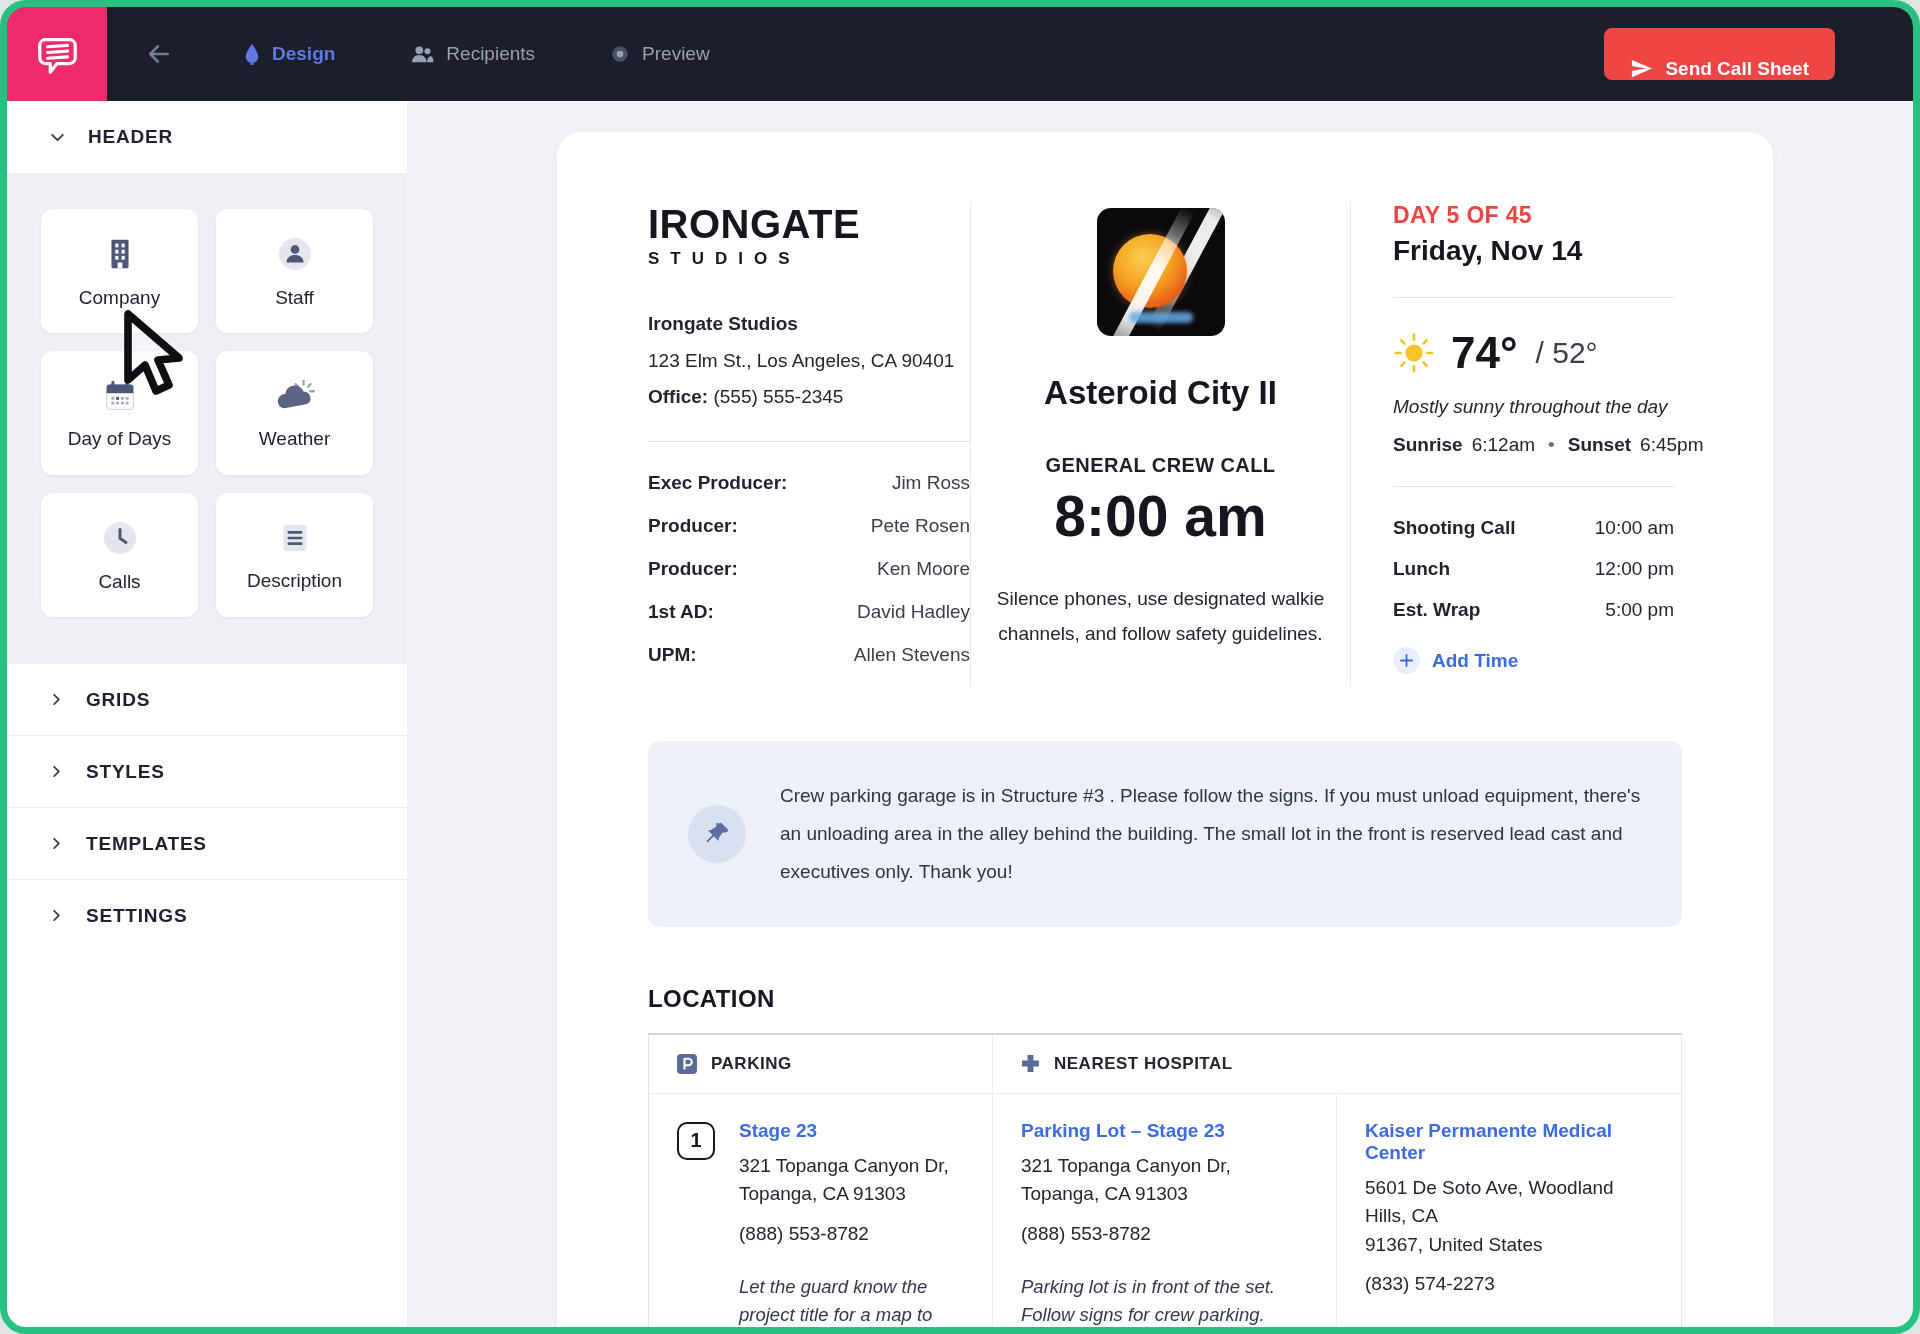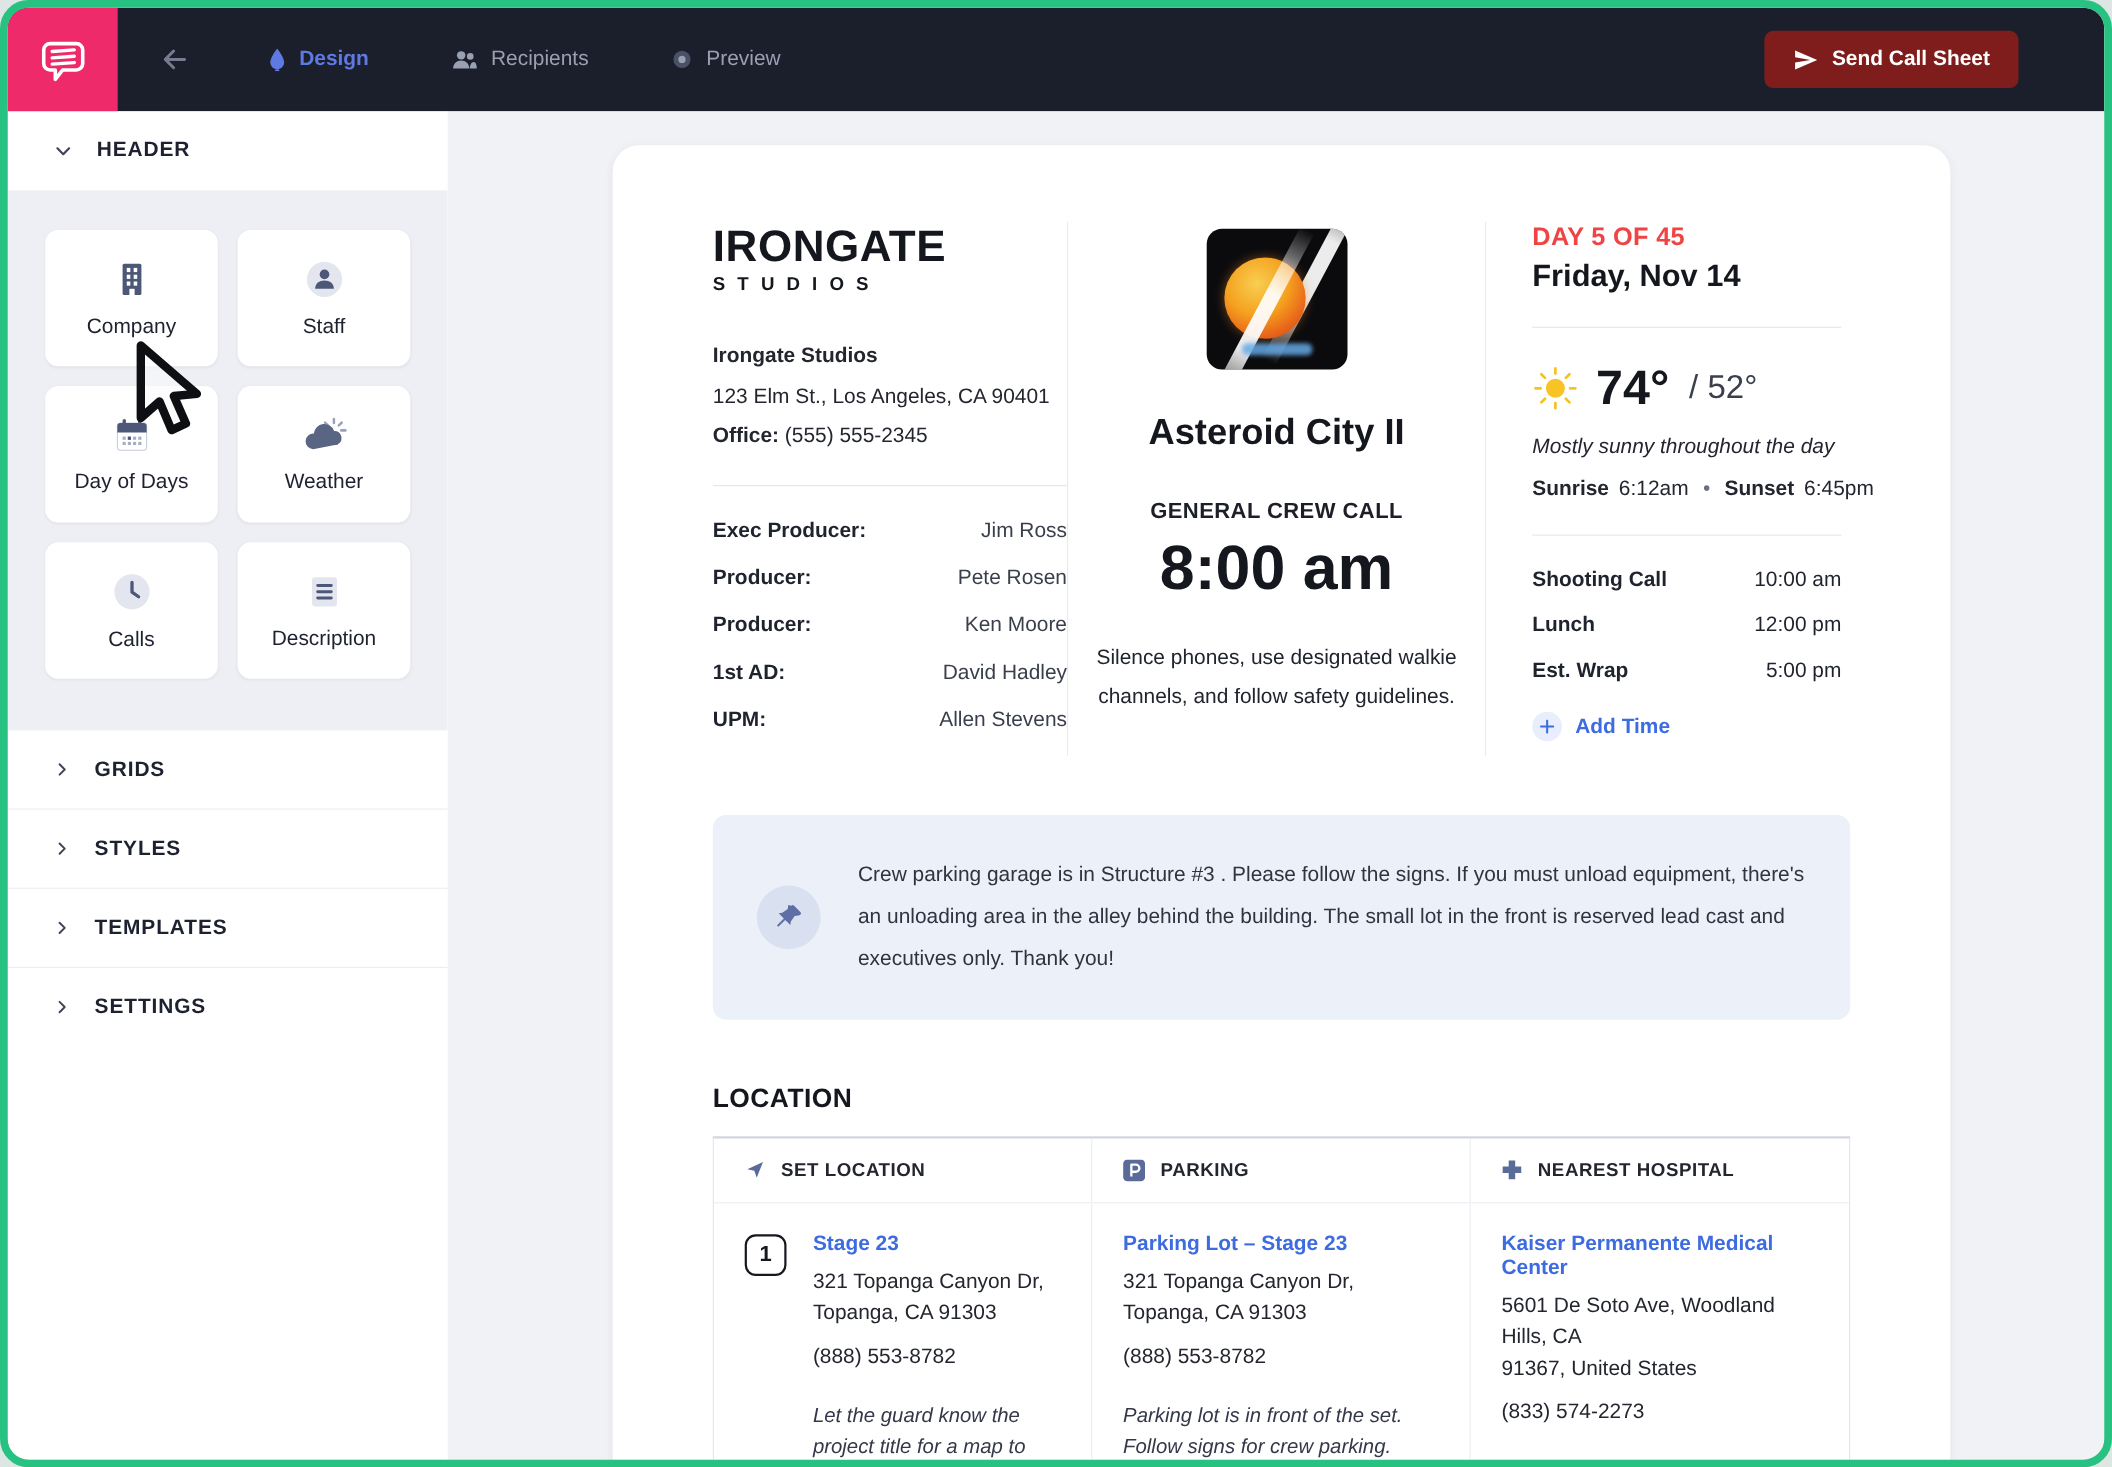--- a/index.html
+++ b/index.html
@@ -10,21 +10,21 @@
   .frame-border { position:absolute; inset:0; border:7px solid #27C281; border-radius:26px; z-index:90; pointer-events:none; }
   .app { position:absolute; inset:7px; border-radius:19px; overflow:hidden; background:#F1F2F6; display:flex; flex-direction:column; }
 
   
   .topbar { height:94px; background:#1B1E2B; display:flex; align-items:center; flex:0 0 auto; position:relative; }
   .logo-block { width:100px; height:100%; background:#EE2A6A; display:flex; align-items:center; justify-content:center; cursor:pointer; }
   .back-btn { margin-left:38px; display:flex; align-items:center; cursor:pointer; }
   .tabs { display:flex; align-items:center; margin-left:70px; gap:74px; }
   .tab { display:flex; align-items:center; gap:11px; font-size:19px; color:#99A0B2; cursor:pointer; }
   .tab.active { color:#5F79E3; font-weight:700; }
-  .send-btn { position:absolute; right:78px; top:50%; transform:translateY(-50%); background:#7f1d1d; border:none; color:#fff; font-family:inherit; font-size:19px; font-weight:700; height:52px; padding:0 26px; border-radius:8px; display:flex; align-items:center; gap:12px; cursor:pointer; }
+  .send-btn { position:absolute; right:78px; top:50%; transform:translateY(-50%); background:#ef4444; border:none; color:#fff; font-family:inherit; font-size:19px; font-weight:700; height:52px; padding:0 26px; border-radius:8px; display:flex; align-items:flex-end; gap:12px; cursor:pointer; }
 
   
   .body-wrap { flex:1; display:flex; min-height:0; }
   .sidebar { width:400px; flex:0 0 auto; background:#FFFFFF; overflow:hidden; }
   .side-section { display:flex; align-items:center; gap:22px; padding:0 42px; height:72px; border-top:1px solid #ECEDF2; cursor:pointer; }
   .side-section:first-child { border-top:none; }
   .side-section .label { font-size:19px; font-weight:700; letter-spacing:.8px; color:#1E2230; }
   .panel { background:#EEEFF4; padding:36px 34px 46px; }
   .card-grid { display:grid; grid-template-columns:1fr 1fr; gap:18px; }
   .tool-card { background:#fff; border-radius:12px; height:124px; display:flex; flex-direction:column; align-items:center; justify-content:center; gap:13px; box-shadow:0 1px 3px rgba(25,30,50,.06); cursor:pointer; }
@@ -396,28 +396,20 @@
             </svg>
           </div>
           <p class="notice-text">Crew parking garage is in Structure #3 . Please follow the signs. If you must unload equipment, there's an unloading area in the alley behind the building. The small lot in the front is reserved lead cast and executives only. Thank you!</p>
         </div>
 
         <h2 class="loc-heading">LOCATION</h2>
         <div class="loc-table">
           <div class="loc-head">
             <div class="loc-head-cell">
               <span>
-                <svg width="19" height="19" viewBox="0 0 20 20">
-                    <path d="M2.5 9.5 L17.5 2.5 L11.5 17.5 L9.2 10.8 Z" fill="#5A6B9A"></path>
-                  </svg>
-              </span>
-              <span>SET LOCATION</span>
-            </div>
-            <div class="loc-head-cell">
-              <span>
                 <svg width="20" height="20" viewBox="0 0 20 20">
                     <rect width="20" height="20" rx="4" fill="#5A6B9A"></rect>
                     <path d="M7.5 15.5 V4.8 h4.1 a3.2 3.2 0 0 1 0 6.4 h-4.1" stroke="#fff" stroke-width="2.1" fill="none" stroke-linejoin="round"></path>
                   </svg>
               </span>
               <span>PARKING</span>
             </div>
             <div class="loc-head-cell">
               <span>
                 <svg width="19" height="19" viewBox="0 0 18 18">

